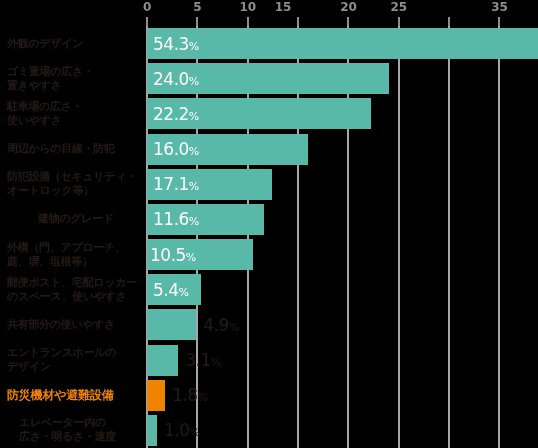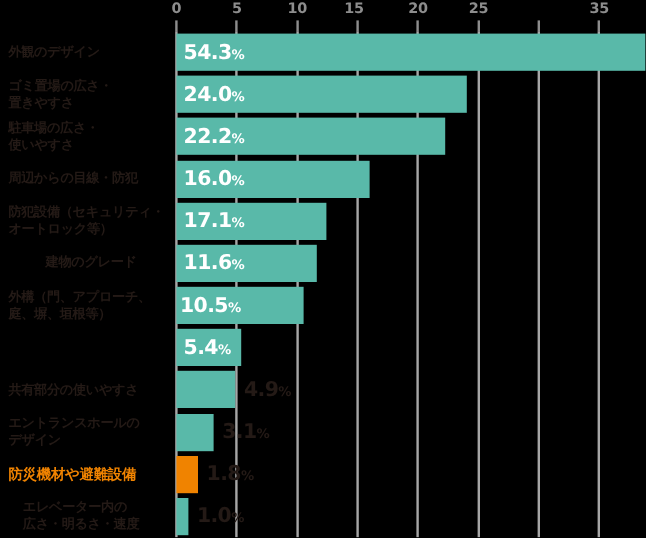--- a/index.html
+++ b/index.html
@@ -104,21 +104,21 @@
     background: #59b9a9;
   }
   .bar.accent {
     background: #f08300;
   }
   .value-label {
     position: absolute;
     top: 50%;
     transform: translateY(-50%);
     font-size: 17px;
-    font-weight: bold;
+    font-weight: normal;
     color: #ffffff;
     letter-spacing: -0.5px;
     white-space: nowrap;
   }
   .value-label.outside {
     color: #241a16;
   }
   .value-label .pct {
     font-size: 11px;
     letter-spacing: -0.3px;
@@ -129,21 +129,21 @@
 
 <div id="chart-root">
 
   <div class="axis-area" id="axis-area">
       <div class="axis-tick-label" style="left: 147px;">0</div>
       <div class="axis-tick-mark" style="left: 147px;"></div>
       <div class="axis-tick-label" style="left: 197.35px;">5</div>
       <div class="axis-tick-mark" style="left: 197.35px;"></div>
       <div class="axis-tick-label" style="left: 247.7px;">10</div>
       <div class="axis-tick-mark" style="left: 247.7px;"></div>
-      <div class="axis-tick-label" style="left: 295px;">15</div>
+      <div class="axis-tick-label" style="left: 283px;">15</div>
       <div class="axis-tick-mark" style="left: 298.05px;"></div>
       <div class="axis-tick-label" style="left: 348.4px;">20</div>
       <div class="axis-tick-mark" style="left: 348.4px;"></div>
       <div class="axis-tick-label" style="left: 398.75px;">25</div>
       <div class="axis-tick-mark" style="left: 398.75px;"></div>
       <div class="axis-tick-label" style="left: 449.1px; margin-top: 34px;">30</div>
       <div class="axis-tick-mark" style="left: 449.1px;"></div>
       <div class="axis-tick-label" style="left: 499.45px;">35</div>
       <div class="axis-tick-mark" style="left: 499.45px;"></div>
     </div>
@@ -194,20 +194,22 @@
         <div class="value-label" style="left: 153px;"><span>11.6</span><span class="pct">%</span></div>
       </div>
       <div class="row" style="top: 211px; height: 35.1667px;">
         <div class="bar" style="width: 105.735px; top: 2px; height: 31.1667px;"></div>
         <div class="row-label">外構（門、アプローチ、
 庭、塀、垣根等）</div>
         <div class="value-label" style="left: 138px; margin-left: 12px;"><span>10.5</span><span class="pct">%</span></div>
       </div>
       <div class="row" style="top: 246.167px; height: 35.1667px;">
         <div class="bar" style="width: 54.378px; top: 2px; height: 31.1667px;"></div>
+        <div class="row-label">郵便ポスト、宅配ロッカー
+のスペース、使いやすさ</div>
         <div class="value-label" style="left: 153px;"><span>5.4</span><span class="pct">%</span></div>
       </div>
       <div class="row" style="top: 281.333px; height: 35.1667px;">
         <div class="bar" style="width: 49.343px; top: 2px; height: 31.1667px;"></div>
         <div class="row-label">共有部分の使いやすさ</div>
         <div class="value-label outside" style="left: 203.343px;"><span>4.9</span><span class="pct">%</span></div>
       </div>
       <div class="row" style="top: 316.5px; height: 35.1667px;">
         <div class="bar" style="width: 31.217px; top: 2px; height: 31.1667px;"></div>
         <div class="row-label">エントランスホールの

